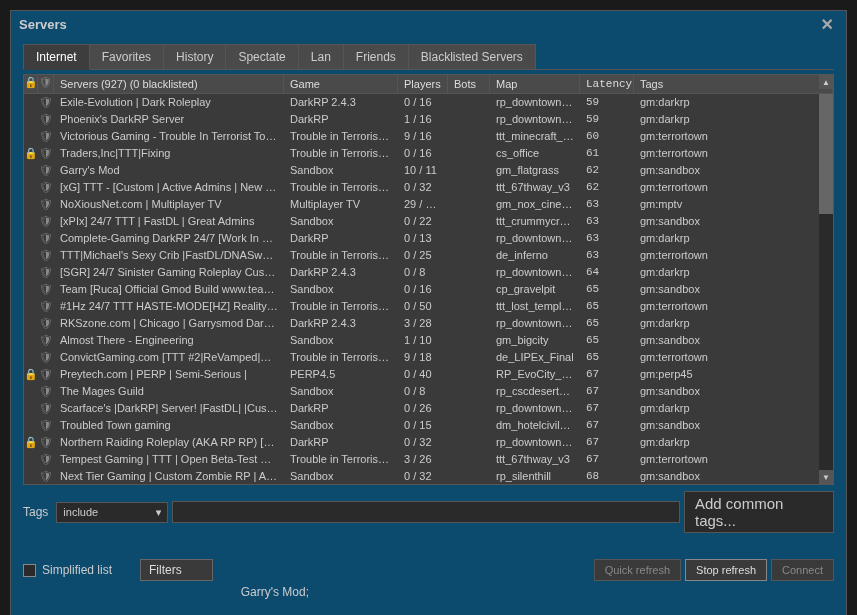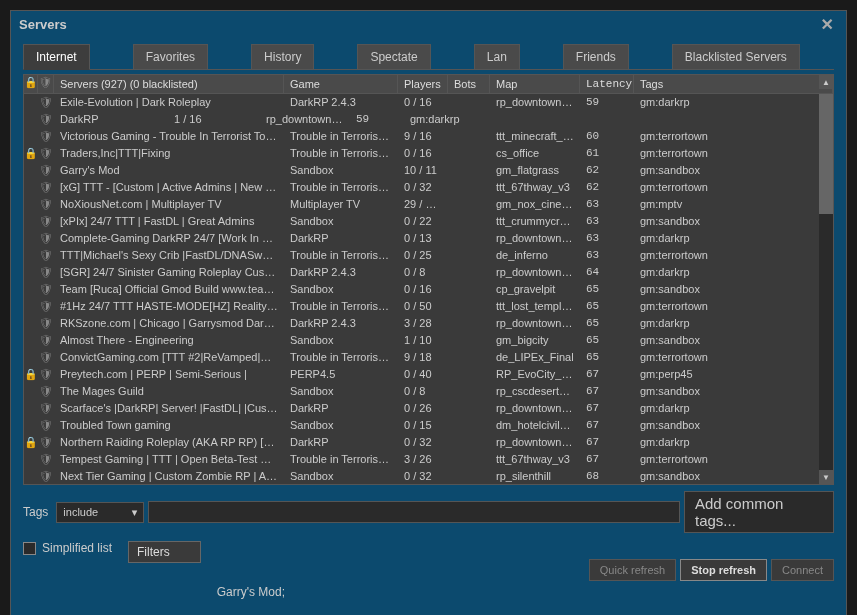--- a/index.html
+++ b/index.html
@@ -1,21 +1,21 @@
 <!DOCTYPE html>
 <html><head>
 <meta charset="utf-8">
 <style>
 * { margin: 0; padding: 0; box-sizing: border-box; font-family: Tahoma, Arial, sans-serif; }
 body { background: #1a1a1a; display: flex; justify-content: center; align-items: flex-start; padding: 10px; }
 .window { width: 857px; background: #0c4a6e; border: 1px solid #555; position: relative; }
 .titlebar { display: flex; justify-content: space-between; align-items: center; padding: 4px 8px; color: #ccc; font-size: 13px; font-weight: bold; }
 .close-btn { cursor: pointer; font-size: 16px; color: #aaa; padding: 0 4px; }
 .content { padding: 6px 12px 20px 12px; }
-.tabs { display: flex; border-bottom: 1px solid #555; margin-bottom: 4px; gap: 44px; }
+.tabs { display: flex; border-bottom: 1px solid #555; margin-bottom: 4px; }
 .tab { padding: 5px 12px; font-size: 12px; color: #ccc; background: #4a4a4a; border: 1px solid #555; border-bottom: none; margin-right: -1px; cursor: pointer; }
 .tab.active { background: #3d3d3d; color: #fff; border-bottom: 1px solid #3d3d3d; margin-bottom: -1px; }
 .table-wrap { border: 1px solid #555; background: #3a3a3a; position: relative; }
 .table-header { display: flex; background: #4a4a4a; border-bottom: 1px solid #555; font-size: 11px; color: #ddd; }
 .th { padding: 3px 6px; border-right: 1px solid #555; white-space: nowrap; overflow: hidden; cursor: pointer; }
 .th:last-child { border-right: none; flex: 1; }
 .table-body { height: 390px; overflow-y: hidden; font-size: 11px; color: #ccc; position: relative; }
 .row { display: flex; padding: 1px 0; }
 .cell { padding: 1px 6px; white-space: nowrap; overflow: hidden; text-overflow: ellipsis; }
 .col-lock { width: 14px; text-align: center; color: #a88844; padding: 1px 0; }
@@ -26,32 +26,32 @@
 .col-bots { width: 42px; }
 .col-map { width: 90px; }
 .col-latency { width: 54px; font-family: Liberation Mono, monospace; }
 .col-tags { flex: 1; }
 .scrollbar { position: absolute; right: 0; top: 0; width: 14px; height: 100%; background: #2a2a2a; }
 .scroll-up, .scroll-down { height: 14px; background: #555; cursor: pointer; display:flex; align-items:center; justify-content:center; font-size:8px; color:#ccc; }
 .scroll-thumb { height: 120px; background: #666; margin: 0; cursor: pointer; }
 .bottom-controls { margin-top: 6px; }
 .tag-row { display: flex; align-items: center; gap: 4px; margin-bottom: 8px; }
 .tag-row label { font-size: 12px; color: #ccc; margin-right: 4px; }
-.dropdown { background: #2a2a2a; border: 1px solid #555; color: #ccc; font-size: 11px; padding: 3px 6px; width: 88px; display:flex; justify-content:space-between; cursor:pointer; }
+.dropdown { background: #2a2a2a; border: 1px solid #555; color: #ccc; font-size: 11px; padding: 3px 6px; width: 112px; display:flex; justify-content:space-between; cursor:pointer; }
 .tag-input { flex: 1; background: #2a2a2a; border: 1px solid #555; height: 22px; }
 .add-tags { background: #2a2a2a; border: 1px solid #555; color: #ccc; font-size: 15px; padding: 3px 10px; width: 150px; cursor: pointer; }
 .footer-row { display: flex; align-items: center; justify-content: space-between; }
-.footer-left { display: flex; align-items: flex-start; gap: 16px; }
+.footer-left { display: flex; align-items: center; gap: 28px; }
 .checkbox-wrap { display: flex; align-items: center; gap: 6px; font-size: 12px; color: #ccc; }
 .checkbox-box { width: 13px; height: 13px; border: 1px solid #888; background: #2a2a2a; cursor:pointer; }
 .filters-btn { background: #3a3a3a; border: 1px solid #666; color: #ddd; font-size: 12px; padding: 3px 30px 3px 8px; cursor: pointer; }
 .filter-text { font-size: 12px; color: #ccc; margin-top: 44px; }
 .footer-right { display: flex; gap: 4px; }
 .action-btn { background: #3a3a3a; border: 1px solid #555; color: #888; font-size: 11px; padding: 4px 10px; cursor: pointer; }
-.action-btn.active { color: #ddd; border-color:#888;font-weight:bold; }
+.action-btn.active { color: #ddd; border-color:#888; }
 .scroll-up-head { position:absolute; right:0; top:0; width:14px; height:14px; background:#555; font-size:8px; color:#ccc; display:flex; align-items:center; justify-content:center; cursor:pointer; }
 </style>
 </head>
 <body>
 
 <div class="window">
   <div class="titlebar">
     <span>Servers</span>
     <span class="close-btn">✕</span>
   </div>
@@ -87,20 +87,21 @@
             <div class="cell col-game">DarkRP 2.4.3</div>
             <div class="cell col-players">0 / 16</div>
             <div class="cell col-bots"></div>
             <div class="cell col-map">rp_downtown_v2</div>
             <div class="cell col-latency">59</div>
             <div class="cell col-tags">gm:darkrp</div>
           </div>
           <div class="row">
             <div class="cell col-lock"></div>
             <div class="cell col-shield">🛡</div>
+            <div class="cell col-name">Phoenix's DarkRP Server</div>
             <div class="cell col-game">DarkRP</div>
             <div class="cell col-players">1 / 16</div>
             <div class="cell col-bots"></div>
             <div class="cell col-map">rp_downtown_v...</div>
             <div class="cell col-latency">59</div>
             <div class="cell col-tags">gm:darkrp</div>
           </div>
           <div class="row">
             <div class="cell col-lock"></div>
             <div class="cell col-shield">🛡</div>

